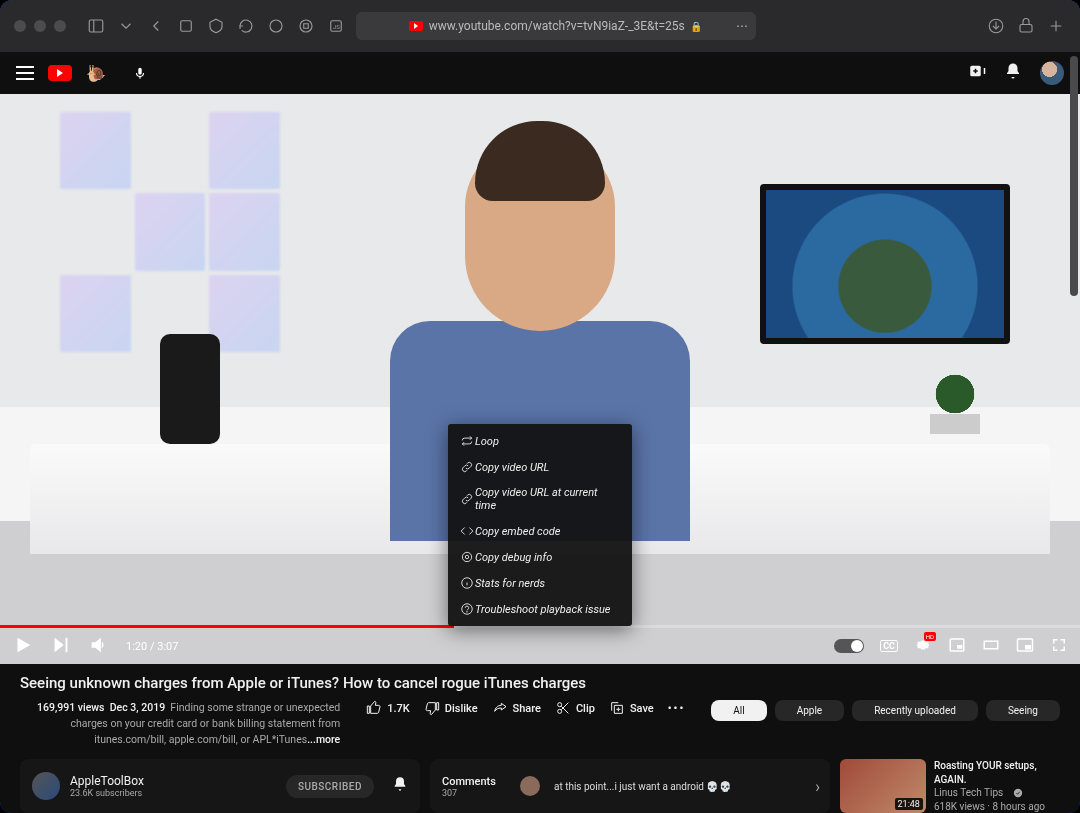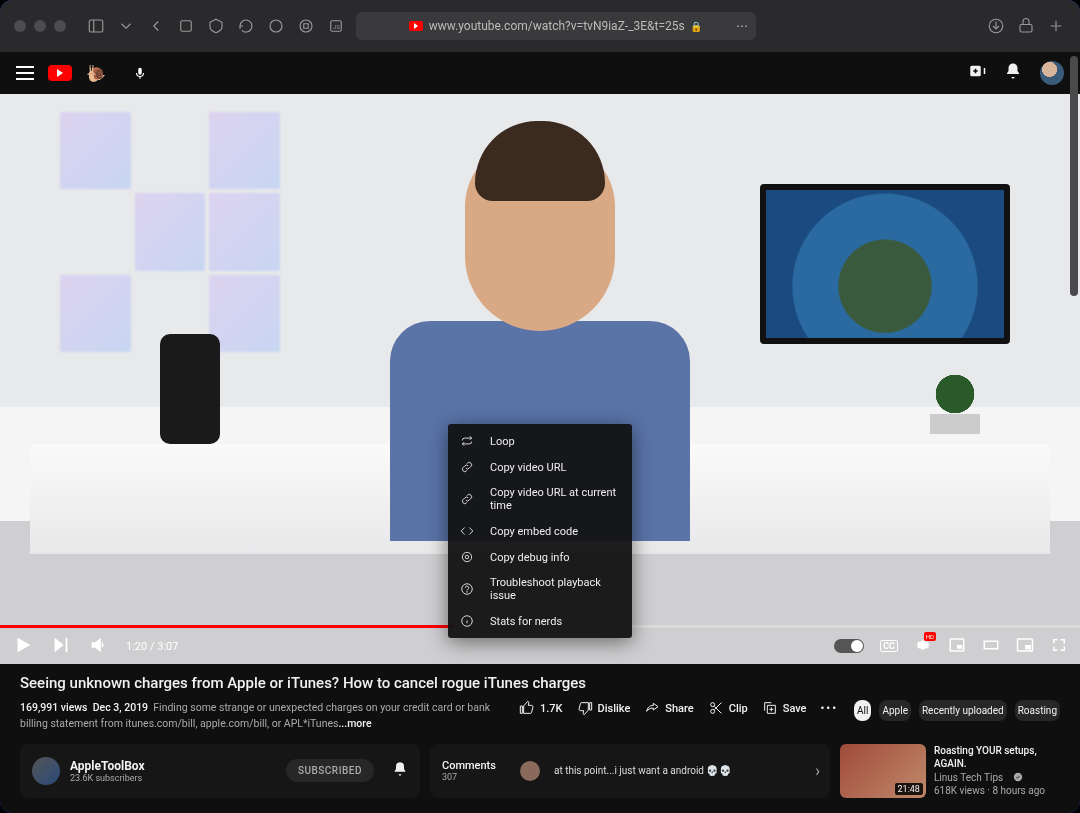--- a/index.html
+++ b/index.html
@@ -45,53 +45,53 @@
   .head { width: 150px; height: 190px; background: #d8a984; border-radius: 70px 70px 80px 80px; margin: 0 auto; position: relative; }
   .hair { position: absolute; top: -20px; left: 10px; right: 10px; height: 80px; background: #3b2a1f; border-radius: 70px 70px 20px 20px; }
   .torso { width: 300px; height: 220px; background: #5a74a8; border-radius: 40px 40px 0 0; margin: -10px auto 0; }
   .monitor { position: absolute; right: 70px; top: 90px; width: 250px; height: 160px; background: #1a1a1a; border: 6px solid #111; border-radius: 4px; display:flex; align-items:center; justify-content:center; }
   .monitor-img { width: 100%; height: 100%; background: radial-gradient(circle at 50% 65%, #3a5a3e 0 30%, #2a6aa0 31% 60%, #1a4a80 61% 100%); }
   .speaker { position: absolute; left: 160px; top: 240px; width: 60px; height: 110px; background: #1a1a1a; border-radius: 10px; }
   .plant { position: absolute; right: 100px; top: 280px; width: 50px; height: 60px; background: radial-gradient(circle, #2a5a2a 0 60%, transparent 61%); border-bottom: 20px solid #ccc; }
   .desk { position: absolute; left: 30px; right: 30px; top: 350px; height: 110px; background: linear-gradient(#fafafa,#e8e8ea); border-radius: 6px 6px 0 0; }
 
   .ctx-menu { position: absolute; left: 448px; top: 330px; width: 184px; background: rgba(20,20,20,0.96); border-radius: 3px; padding: 4px 0; z-index: 20; box-shadow: 0 4px 20px rgba(0,0,0,0.5); font-size: 11px; }
-  .ctx-item { display: flex; align-items: center; gap: 16px; padding: 6px 12px; color: #eee; cursor: pointer; }
+  .ctx-item { display: flex; align-items: center; gap: 1px; padding: 6px 12px; color: #eee; cursor: pointer; font-style: italic; }
   .ctx-item svg { width: 14px; height: 14px; fill: none; stroke: #eee; stroke-width: 1.5; flex-shrink:0; }
 
   .progress { position: absolute; bottom: 36px; left: 0; right: 0; height: 3px; background: rgba(255,255,255,0.25); }
   .progress .played { width: 42%; height: 100%; background: #f00; }
   .controls { position: absolute; bottom: 0; left: 0; right: 0; height: 36px; display: flex; align-items: center; padding: 0 12px; gap: 16px; color: #fff; font-size: 11px; }
   .controls svg { width: 22px; height: 22px; fill: #fff; }
   .ctrl-right { margin-left: auto; display: flex; align-items: center; gap: 16px; }
   .ctrl-right svg { width: 18px; height: 18px; fill: #fff; }
   .autoplay { width: 30px; height: 14px; background: #555; border-radius: 8px; position: relative; }
   .autoplay::after { content:''; position:absolute; right:1px; top:1px; width:12px; height:12px; background:#fff; border-radius:50%; }
   .cc-badge { border: 1px solid #fff; border-radius: 2px; padding: 0 2px; font-size: 9px; font-weight: 700; }
   .gear-wrap { position: relative; }
   .hd-dot { position: absolute; top: -4px; right: -4px; background: #f00; color: #fff; font-size: 6px; padding: 1px 2px; border-radius: 2px; }
 
   
   .below { background: #0f0f0f; padding: 10px 20px 0; flex: 1; display: flex; flex-direction: column; gap: 8px; overflow: hidden; }
   .title { font-size: 15px; font-weight: 500; }
-  .meta-row { display: flex; align-items: flex-start; gap: 16px; font-size: 10.5px; color: #aaa; }
+  .meta-row { display: flex; align-items: flex-start; gap: 26px; font-size: 10.5px; color: #aaa; text-align: right; }
   .meta-text { flex: 1; line-height: 1.5; }
   .meta-text b { color: #f1f1f1; font-weight: 500; }
   .more { color: #f1f1f1; font-weight: 500; }
   .actions { display: flex; align-items: center; gap: 14px; }
   .action { display: flex; align-items: center; gap: 5px; color: #f1f1f1; font-size: 11px; font-weight: 500; }
   .action svg { width: 16px; height: 16px; fill: none; stroke: #f1f1f1; stroke-width: 1.5; }
   .chips { display: flex; gap: 8px; }
-  .chip { background: #272727; color: #f1f1f1; font-size: 10px; padding: 5px 3px; border-radius: 8px; }
+  .chip { background: #272727; color: #f1f1f1; font-size: 10px; padding: 5px 22px; border-radius: 8px; }
   .chip.active { background: #f1f1f1; color: #0f0f0f; }
 
   .bottom-row { display: flex; gap: 10px; align-items: stretch; margin-top: 4px; }
   .channel-box { flex: 0 0 400px; background: #161616; border-radius: 8px; padding: 8px 12px; display: flex; align-items: center; gap: 10px; }
   .ch-avatar { width: 28px; height: 28px; border-radius: 50%; background: linear-gradient(135deg,#555,#2a4a7a); }
-  .ch-name { font-size: 12px; font-weight: 700; }
+  .ch-name { font-size: 12px; font-weight: 400; }
   .ch-subs { font-size: 9px; color: #aaa; }
   .sub-btn { margin-left: auto; background: #272727; color: #aaa; font-size: 10px; font-weight: 500; padding: 6px 12px; border-radius: 14px; letter-spacing: 0.5px; }
   .bell { margin-left: 8px; }
   .bell svg { width: 16px; height: 16px; fill: #f1f1f1; }
 
   .comments-box { flex: 1; background: #161616; border-radius: 8px; padding: 6px 12px; display: flex; align-items: center; gap: 14px; position: relative; }
   .cm-head { font-size: 11px; font-weight: 500; }
   .cm-count { font-size: 9px; color: #aaa; }
   .cm-av { width: 20px; height: 20px; border-radius: 50%; background: #8a6a5a; margin-left: 10px; }
   .cm-text { font-size: 10px; color: #ddd; }
@@ -283,32 +283,32 @@
       <div class="ctx-item">
           <svg viewBox="0 0 24 24">
             <circle cx="12" cy="12" r="8"></circle>
             <circle cx="12" cy="12" r="3"></circle>
           </svg>
           <span>Copy debug info</span>
         </div>
       <div class="ctx-item">
           <svg viewBox="0 0 24 24">
             <circle cx="12" cy="12" r="9"></circle>
+            <line x1="12" y1="8" x2="12" y2="8"></line>
+            <line x1="12" y1="11" x2="12" y2="16"></line>
+          </svg>
+          <span>Stats for nerds</span>
+        </div>
+      <div class="ctx-item">
+          <svg viewBox="0 0 24 24">
+            <circle cx="12" cy="12" r="9"></circle>
             <path d="M9 10a3 3 0 1 1 4 2.8c-.7.3-1 1-1 1.7"></path>
             <circle cx="12" cy="17" r="0.5" fill="#eee"></circle>
           </svg>
           <span>Troubleshoot playback issue</span>
-        </div>
-      <div class="ctx-item">
-          <svg viewBox="0 0 24 24">
-            <circle cx="12" cy="12" r="9"></circle>
-            <line x1="12" y1="8" x2="12" y2="8"></line>
-            <line x1="12" y1="11" x2="12" y2="16"></line>
-          </svg>
-          <span>Stats for nerds</span>
         </div>
     </div>
 
     <div class="progress">
         <div class="played"></div>
       </div>
     <div class="controls">
       <div><svg viewBox="0 0 24 24">
             <path d="M6 4l14 8-14 8z"></path>
           </svg></div>
@@ -386,21 +386,21 @@
               <path d="M14 4H4v12M8 8h12v12H8zM14 11v6M11 14h6"></path>
             </svg>
             <span>Save</span>
           </div>
         <div class="action" style="letter-spacing:2px">•••</div>
       </div>
       <div class="chips">
         <div class="chip active">All</div>
         <div class="chip">Apple</div>
         <div class="chip">Recently uploaded</div>
-        <div class="chip">Roasting</div>
+        <div class="chip">Seeing</div>
       </div>
     </div>
 
     <div class="bottom-row">
       <div class="channel-box">
         <div class="ch-avatar"></div>
         <div>
           <div class="ch-name">AppleToolBox</div>
           <div class="ch-subs">23.6K subscribers</div>
         </div>

